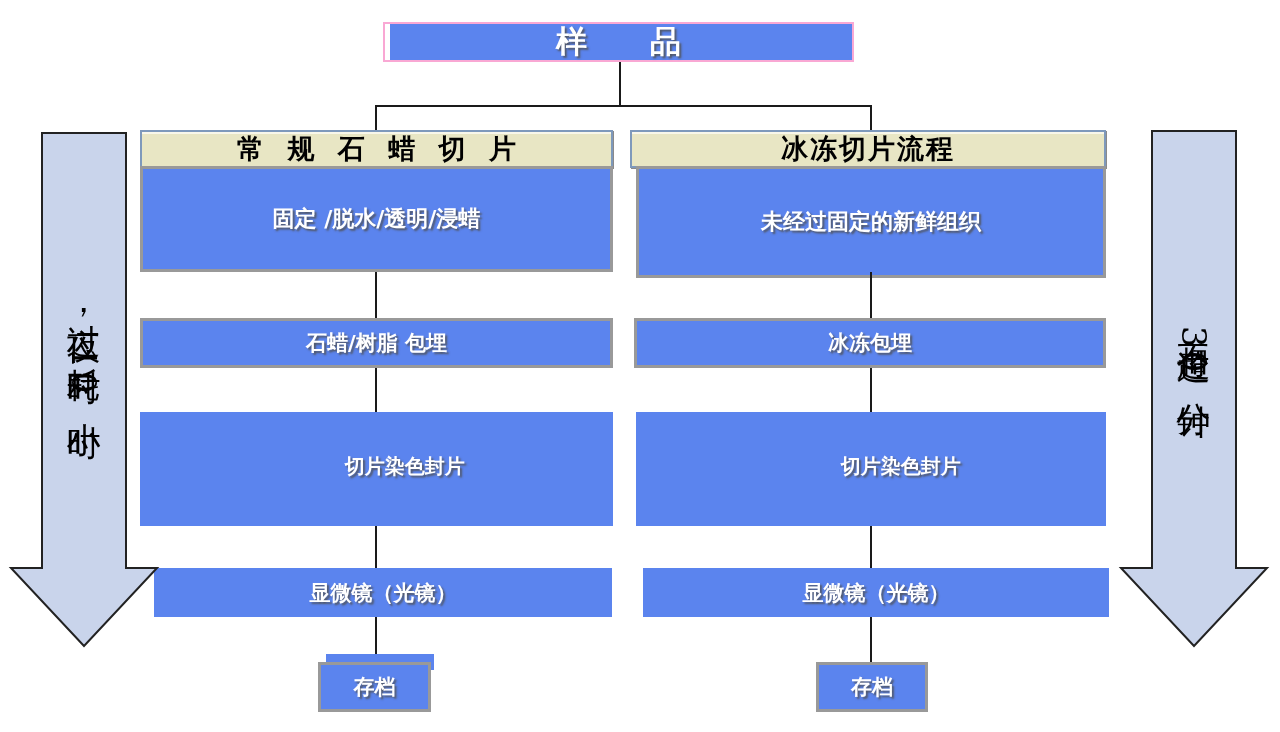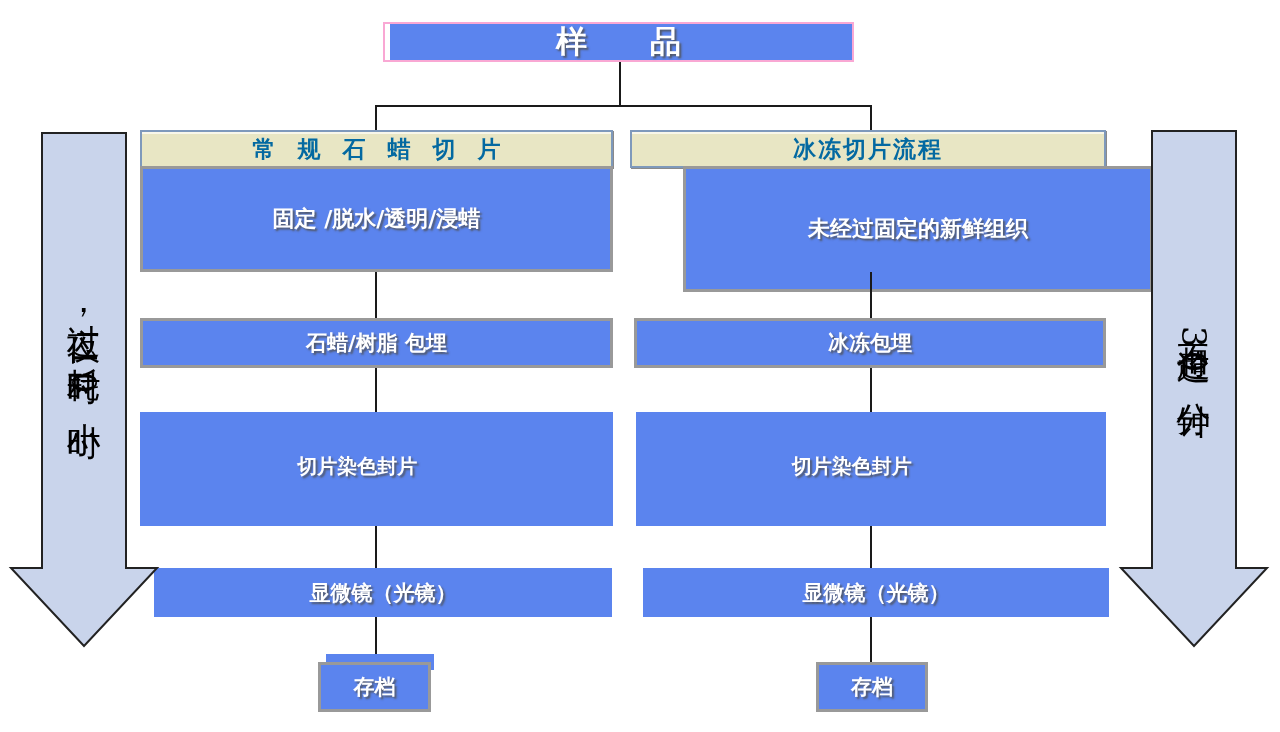--- a/index.html
+++ b/index.html
@@ -12,28 +12,28 @@
   .box-text{color:#ffffff;font-weight:bold;text-shadow:2px 2px 2px rgba(80,80,80,0.85);
             white-space:nowrap;}
   
   .titlebox{background:#5B84EE;border:2px solid #f9a8d4;box-shadow:inset 5px 0 0 #ffffff;
             display:flex;align-items:center;justify-content:center;}
   .title-text{color:#fff;font-weight:bold;font-size:31px;letter-spacing:26px;text-indent:26px;
               text-shadow:2px 2px 2px rgba(80,80,80,0.85);}
   
   .headerbox{background:#E8E6C4;border:2px solid #7E99BB;box-shadow:1px 1px 0 #8a8a8a, inset 0 2px 0 #f8f7ea;
              display:flex;align-items:center;justify-content:center;}
-  .header-text{color:#0369a1;font-weight:bold;font-size:23px;white-space:nowrap;}
+  .header-text{color:#000000;font-weight:bold;font-size:27px;white-space:nowrap;}
   .ls-wide{letter-spacing:7px;text-indent:7px;}
   .ls-small{letter-spacing:2px;text-align:right;}
   
   .vline{width:2px;background:#1a1a1a;}
   .hline{height:2px;background:#1a1a1a;}
   
-  .stages-row{display:flex;align-items:center;
+  .stages-row{display:flex;align-items:center;justify-content:space-between;
               padding:0 19% 6px 16%;}
   
   .archive-strip{background:#5B84EE;}
   
   .arrow-label{color:#000;font-weight:normal;font-size:34px;line-height:1.06;
                writing-mode:vertical-rl;text-orientation:mixed;letter-spacing:3px;
                display:flex;align-items:center;justify-content:center;}
   .arrow-text-wrap{display:flex;align-items:center;justify-content:center;}
   .fs20{font-size:20px;}
   .fs21{font-size:21px;}
@@ -85,21 +85,21 @@
 
   <div class="abs archive-strip" style="left:326px;top:654px;width:108px;height:16px;"></div>
   <div class="abs bluebox bordered" style="left:318px;top:662px;width:113px;height:50px;">
     <span class="box-text fs21">存档</span>
   </div>
 
   <div class="abs headerbox" style="left:630px;top:130px;width:476px;height:38px;">
     <span class="header-text ls-small">冰冻切片流程</span>
   </div>
 
-  <div class="abs bluebox bordered" style="left:636px;top:166px;width:470px;height:126px;margin-left:47px;">
+  <div class="abs bluebox bordered" style="left:636px;top:166px;width:470px;height:112px;">
     <span class="box-text fs22">未经过固定的新鲜组织</span>
   </div>
 
   <div class="abs vline" style="left:870px;top:272px;height:46px;"></div>
 
   <div class="abs bluebox bordered" style="left:634px;top:318px;width:472px;height:50px;font-family:Liberation Mono, monospace;">
     <span class="box-text fs21">冰冻包埋</span>
   </div>
 
   <div class="abs vline" style="left:870px;top:368px;height:44px;"></div>

